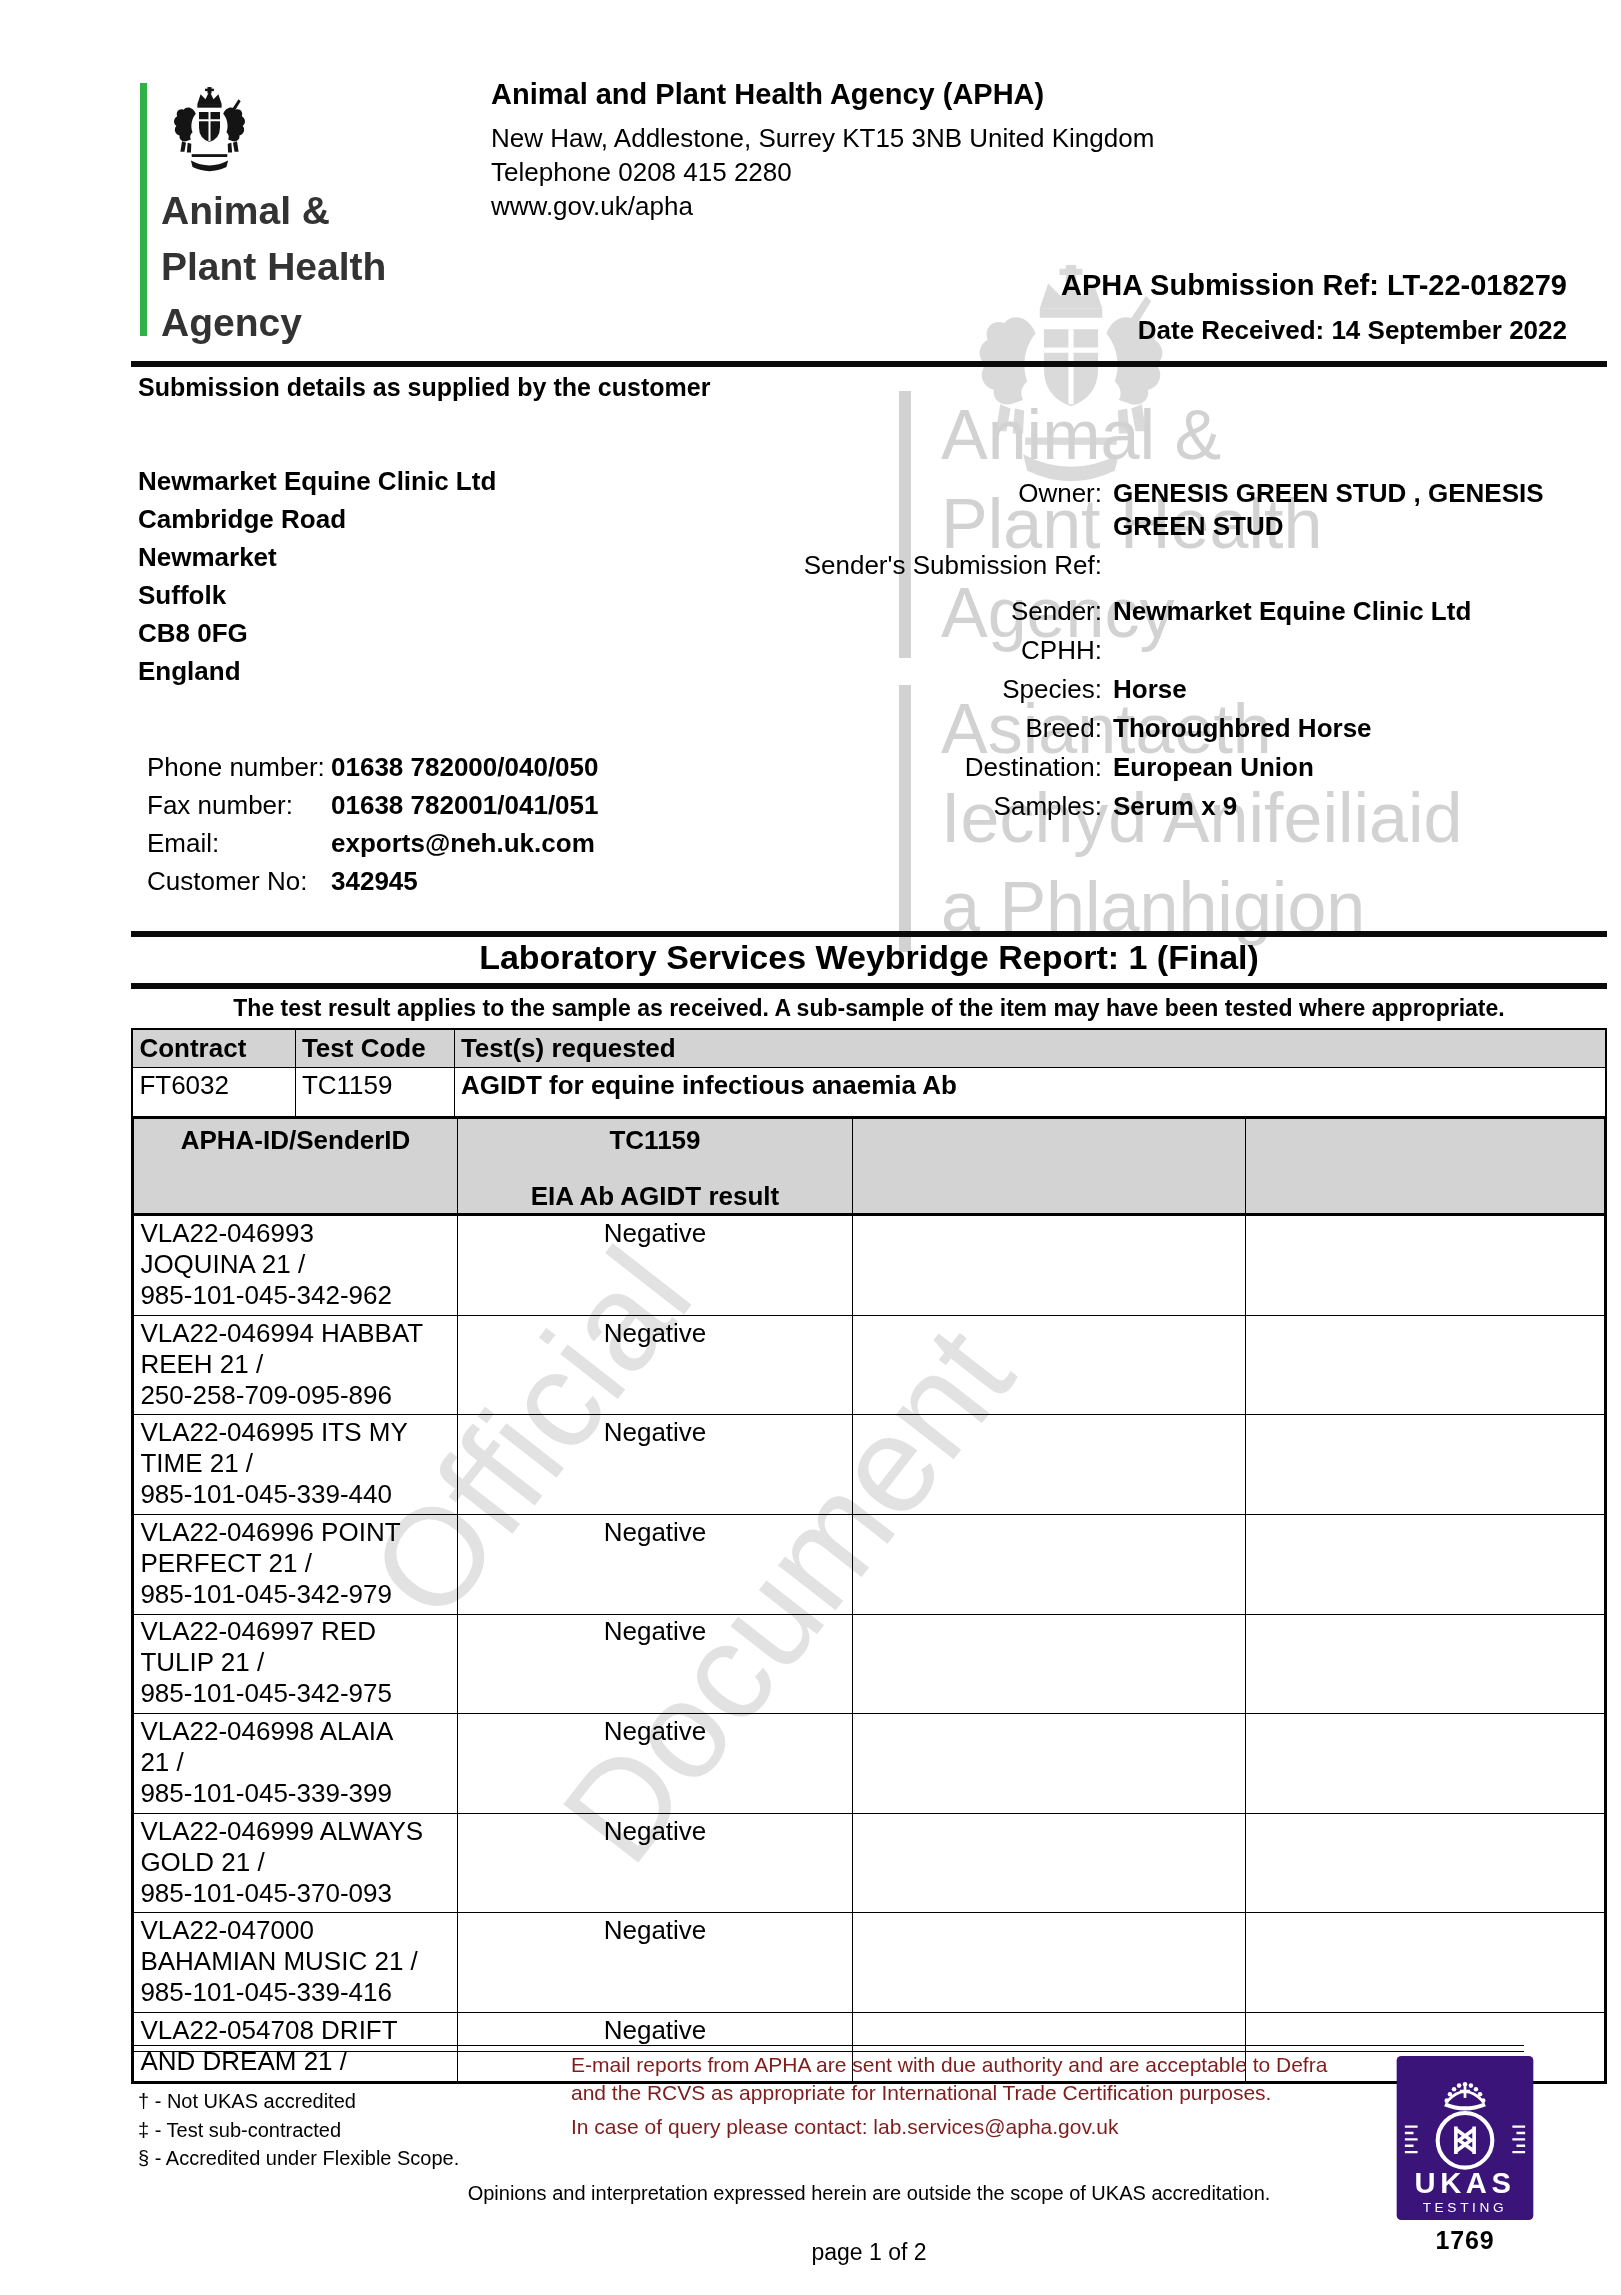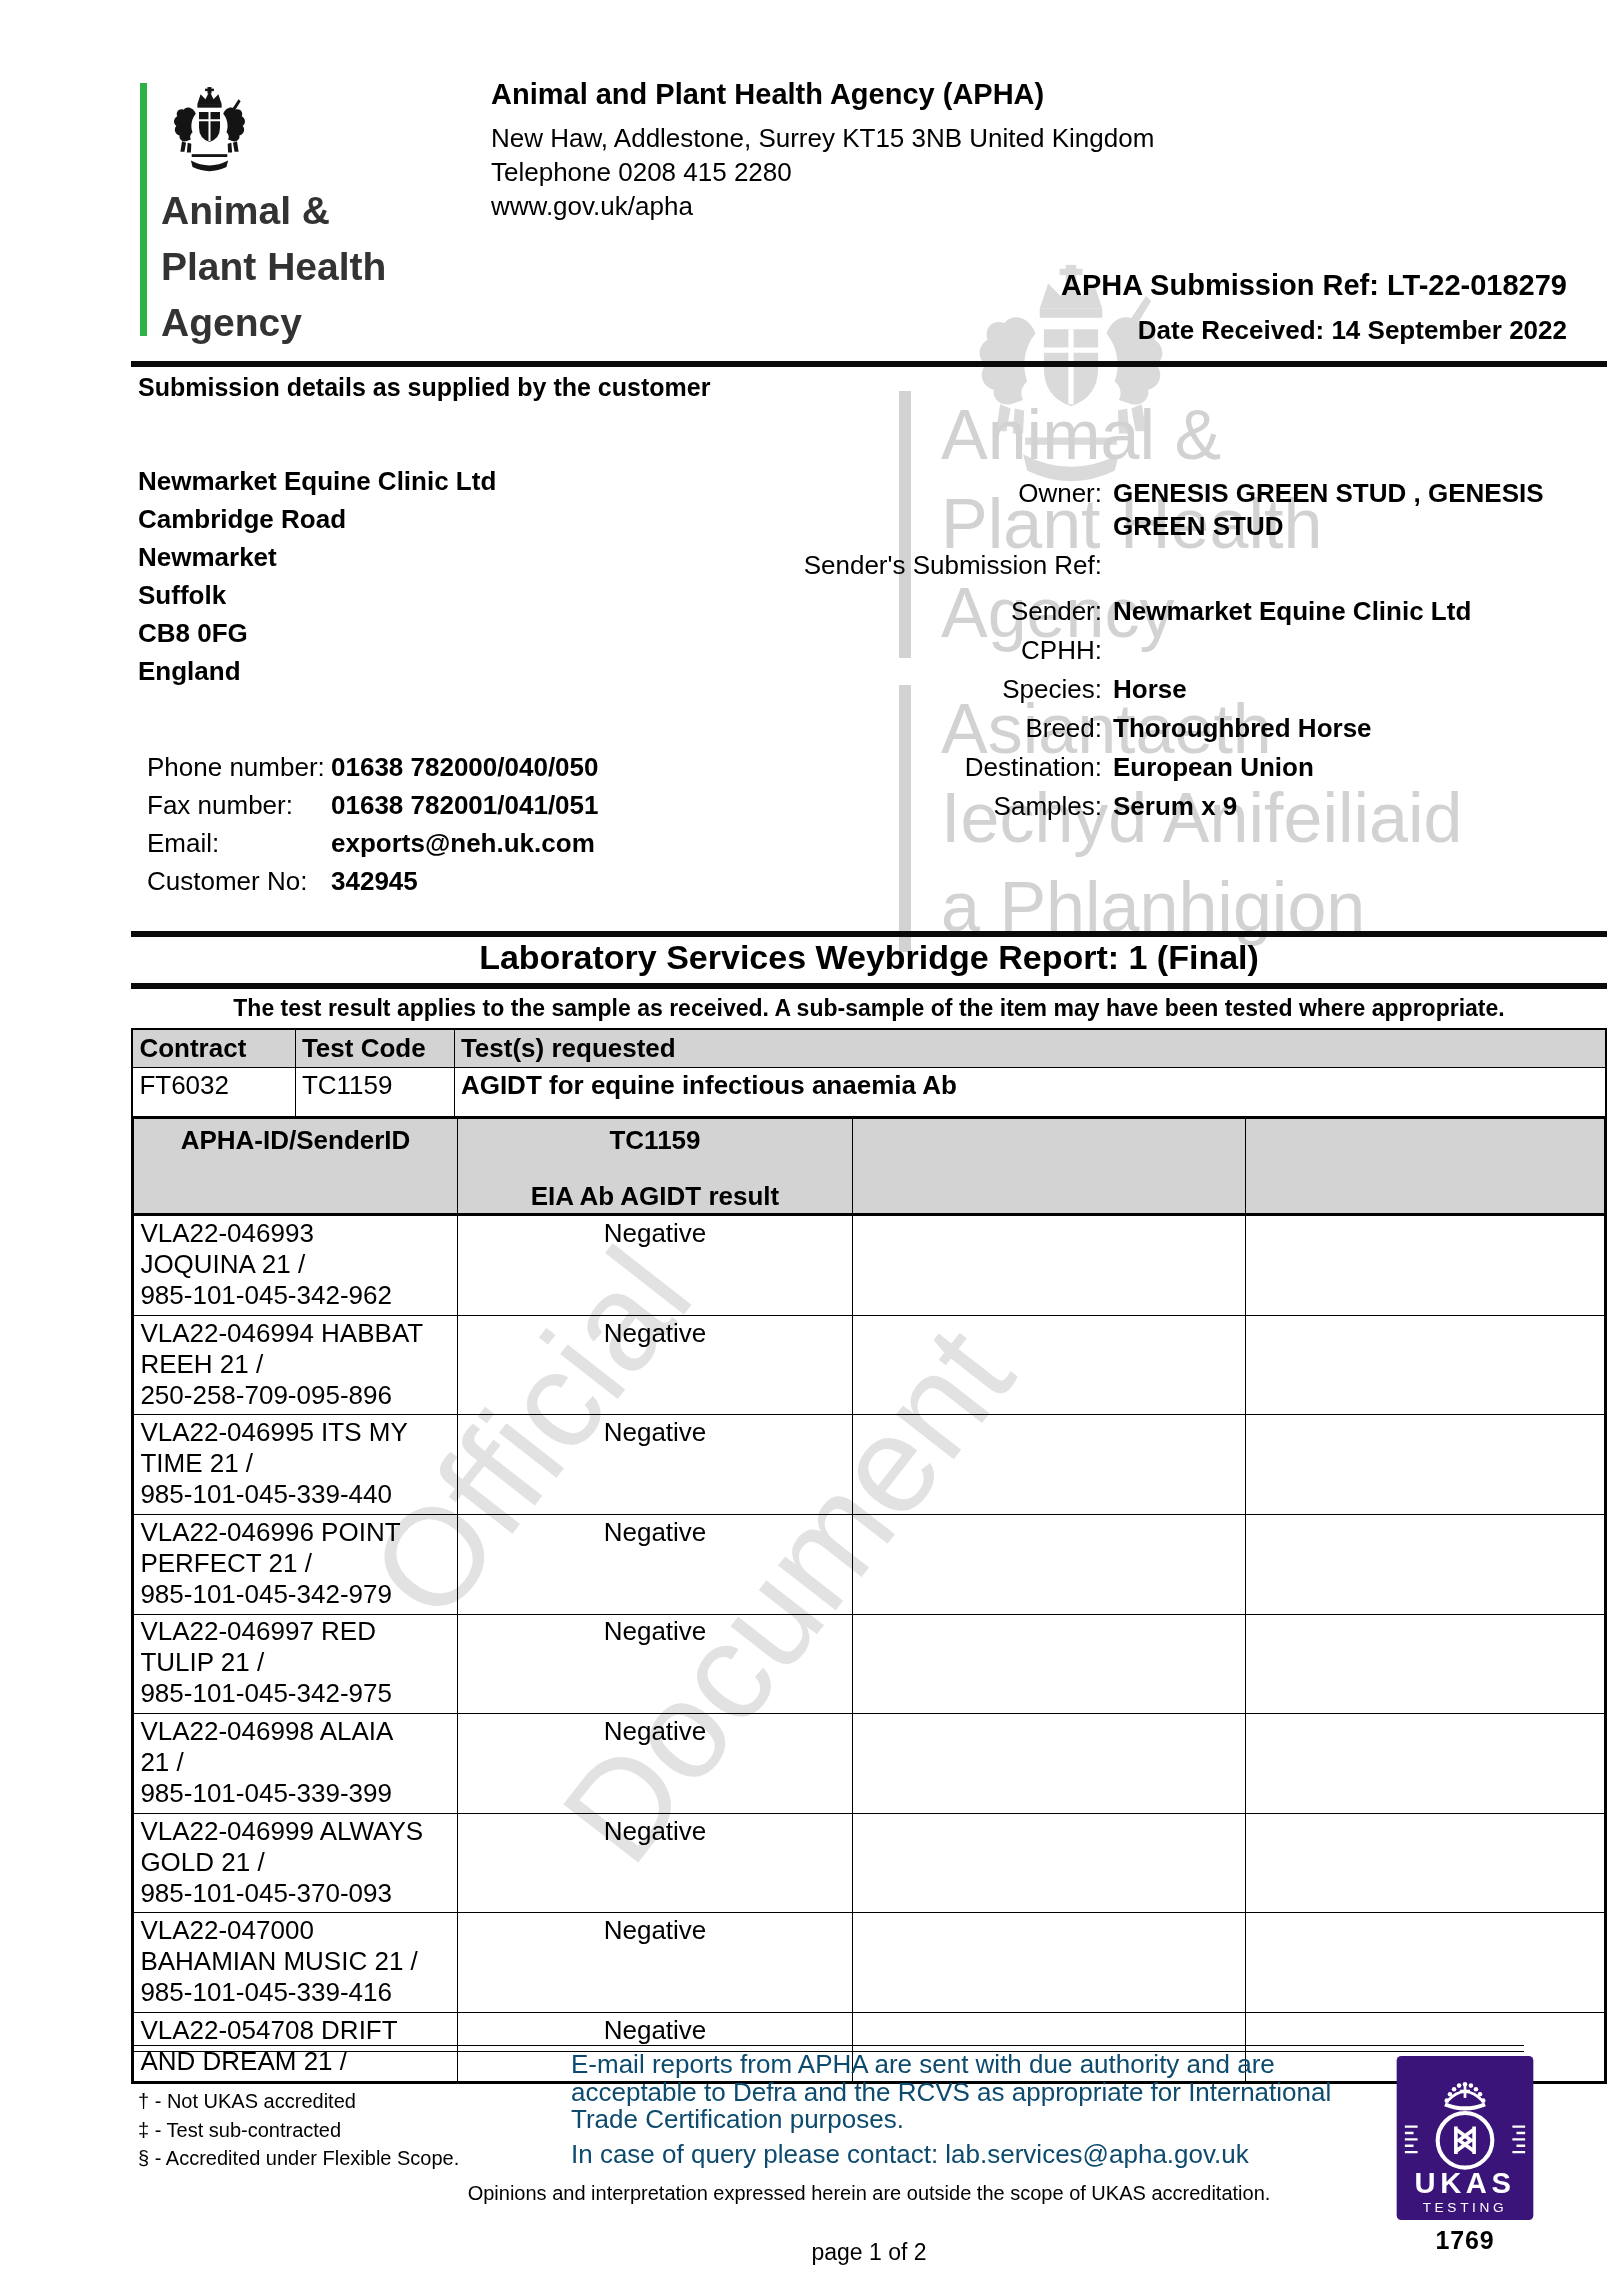--- a/index.html
+++ b/index.html
@@ -58,21 +58,21 @@
         border-bottom:3.2px solid #000;padding-top:5.5px;}
   .results-table td{height:95px;}
   .results-table tr.last td{height:64px;}
   .id-cell{white-space:pre-line;text-align:left;margin-left:38px;}
   .res-cell{text-align:center;}
   .hdr-gap{margin-top:25px;}
   
   .double-rule{left:131px;top:2045px;width:1393px;height:4.6px;
         border-top:1.8px solid #000;border-bottom:1.8px solid #000;}
   .footnotes{left:138px;top:2087px;font-size:20px;line-height:28.5px;z-index:1;}
-  .gray-note{left:571px;top:2051px;width:776px;font-size:26px;line-height:27.5px;color:#0c4a6e;z-index:1;}
+  .gray-note{left:571px;top:2051px;width:776px;font-size:21px;line-height:27.5px;color:#7f1d1d;z-index:1;}
   .query-note{margin-top:7.3px;}
   .opinions{left:131px;top:2182px;width:1476px;text-align:center;font-size:20px;z-index:1;}
   .page-num{left:131px;top:2239px;width:1476px;text-align:center;font-size:23px;z-index:1;}
   .ukas-box{left:1396px;top:2056px;width:138px;text-align:center;z-index:1;}
   .ukas-number{font-size:25px;font-weight:bold;margin-top:3.7px;letter-spacing:0.9px;}
 </style>
 </head>
 <body>
 
 <svg width="0" height="0" style="position:absolute" aria-hidden="true">

